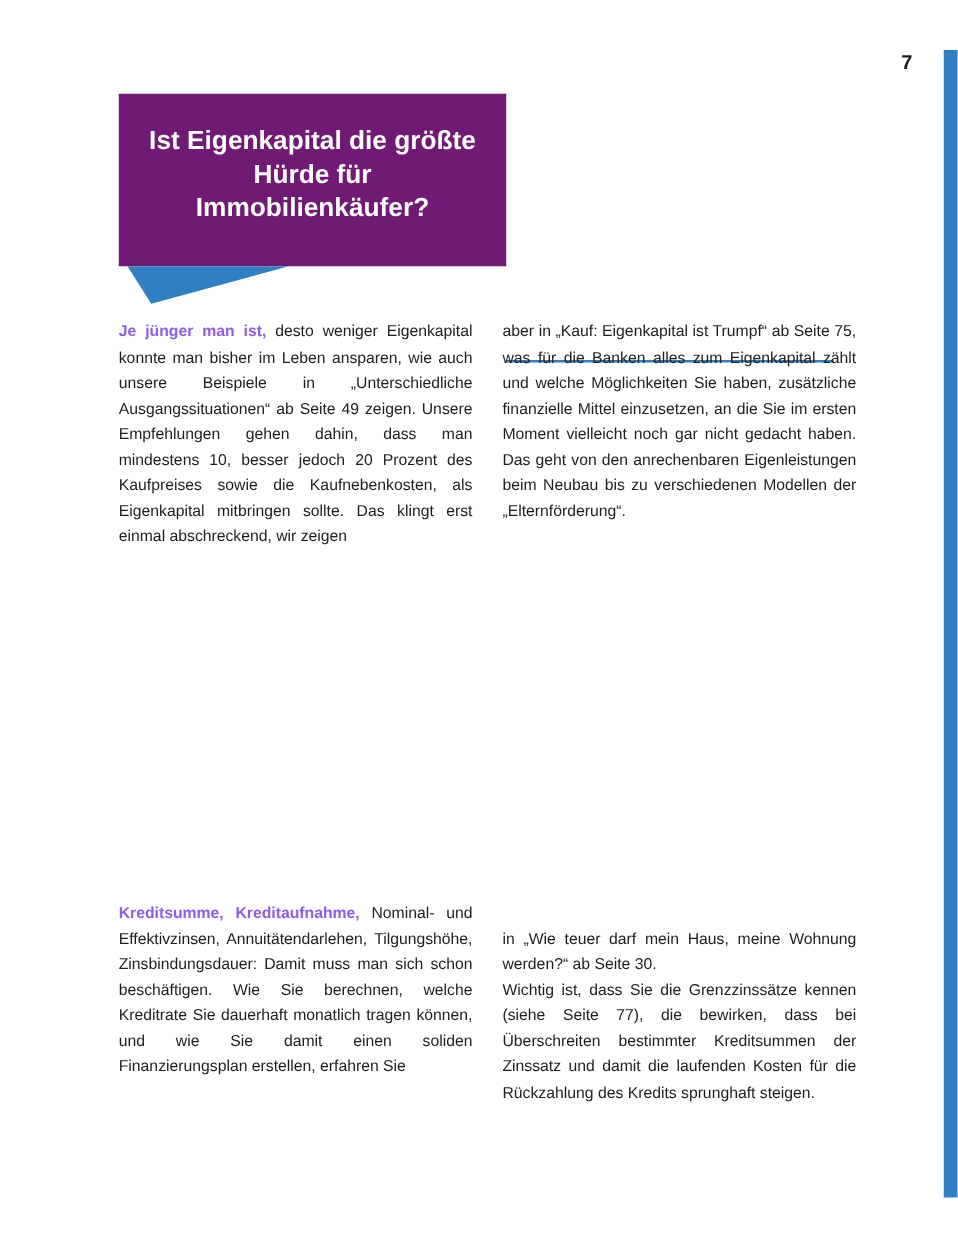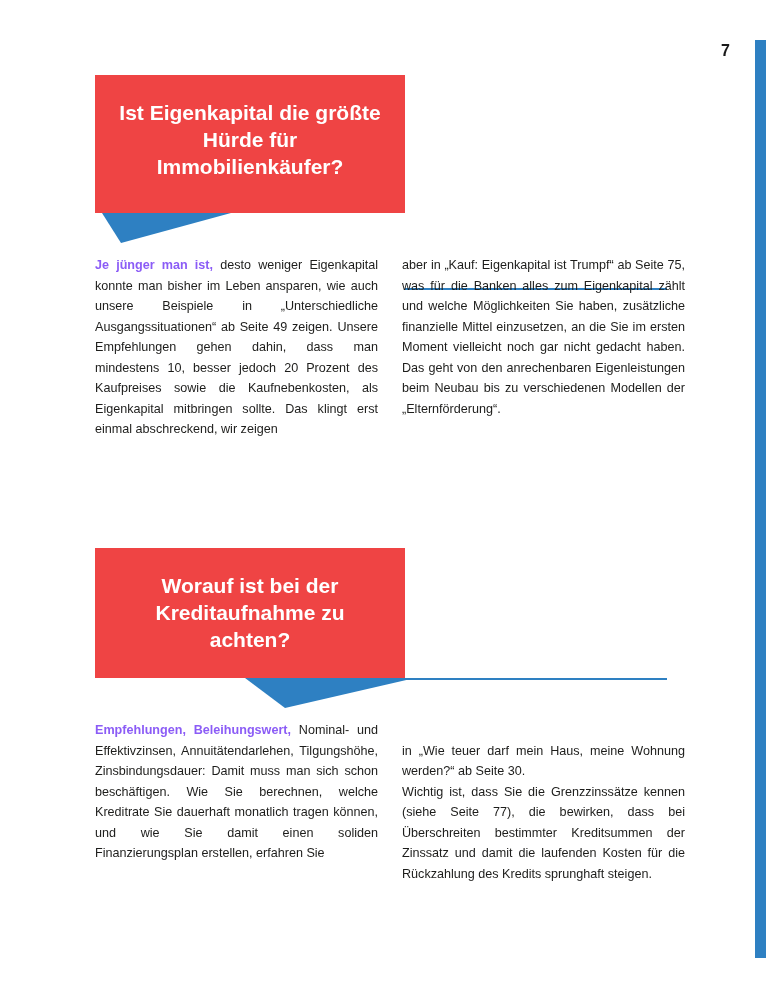--- a/index.html
+++ b/index.html
@@ -44,21 +44,21 @@
   .block {
     position: absolute;
     left: 95px;
     width: 592px;
   }
   .block-1 { top: 75px; }
   .block-2 { top: 548px; }
 
   .bubble {
     position: relative;
-    background: #ef4444;
+    background: #701a75;
     width: 310px;
     box-sizing: border-box;
     padding: 24px 22px 22px 22px;
     text-align: center;
   }
   .bubble-1 { height: 138px; }
   .bubble-2 { height: 130px; }
 
   .bubble h2 {
     margin: 0;
@@ -158,32 +158,25 @@
     <div class="col">
       <p>
         <span class="lead">Je jünger man ist,</span><span> desto weniger Eigenkapital konnte man bisher im Leben ansparen, wie auch unsere Beispiele in „Unterschiedliche Ausgangssituationen“ ab Seite 49 zeigen. Unsere Empfehlungen gehen dahin, dass man mindestens 10, besser jedoch 20 Prozent des Kaufpreises sowie die Kaufnebenkosten, als Eigenkapital mitbringen sollte. Das klingt erst einmal abschreckend, wir zeigen</span>
       </p>
     </div>
     <div class="col">
       <p>aber in „Kauf: Eigenkapital ist Trumpf“ ab Seite 75, was für die Banken alles zum Eigenkapital zählt und welche Möglichkeiten Sie haben, zusätzliche finanzielle Mittel einzusetzen, an die Sie im ersten Moment vielleicht noch gar nicht gedacht haben. Das geht von den anrechenbaren Eigenleistungen beim Neubau bis zu verschiedenen Modellen der „Elternförderung“.</p>
     </div>
   </div>
 
-  <div class="block block-2">
-    <div class="bubble bubble-2">
-      <h2>Worauf ist bei der Kreditaufnahme zu achten?</h2>
-      <div class="tail tail-2"></div>
-    </div>
-    <div class="rule rule-2"></div>
-  </div>
 
   <div class="columns columns-2">
     <div class="col">
       <p>
-        <span class="lead">Empfehlungen, Beleihungswert,</span><span> Nominal- und Effektivzinsen, Annuitätendarlehen, Tilgungshöhe, Zinsbindungsdauer: Damit muss man sich schon beschäftigen. Wie Sie berechnen, welche Kreditrate Sie dauerhaft monatlich tragen können, und wie Sie damit einen soliden Finanzierungsplan erstellen, erfahren Sie</span>
+        <span class="lead">Kreditsumme, Kreditaufnahme,</span><span> Nominal- und Effektivzinsen, Annuitätendarlehen, Tilgungshöhe, Zinsbindungsdauer: Damit muss man sich schon beschäftigen. Wie Sie berechnen, welche Kreditrate Sie dauerhaft monatlich tragen können, und wie Sie damit einen soliden Finanzierungsplan erstellen, erfahren Sie</span>
       </p>
     </div>
     <div class="col" style="white-space: pre-line;">
       <p style="white-space: pre-line;">in „Wie teuer darf mein Haus, meine Wohnung werden?“ ab Seite 30.
 Wichtig ist, dass Sie die Grenzzinssätze kennen (siehe Seite 77), die bewirken, dass bei Überschreiten bestimmter Kreditsummen der Zinssatz und damit die laufenden Kosten für die Rückzahlung des Kredits sprunghaft steigen.</p>
     </div>
   </div>
 
 </div>
 

